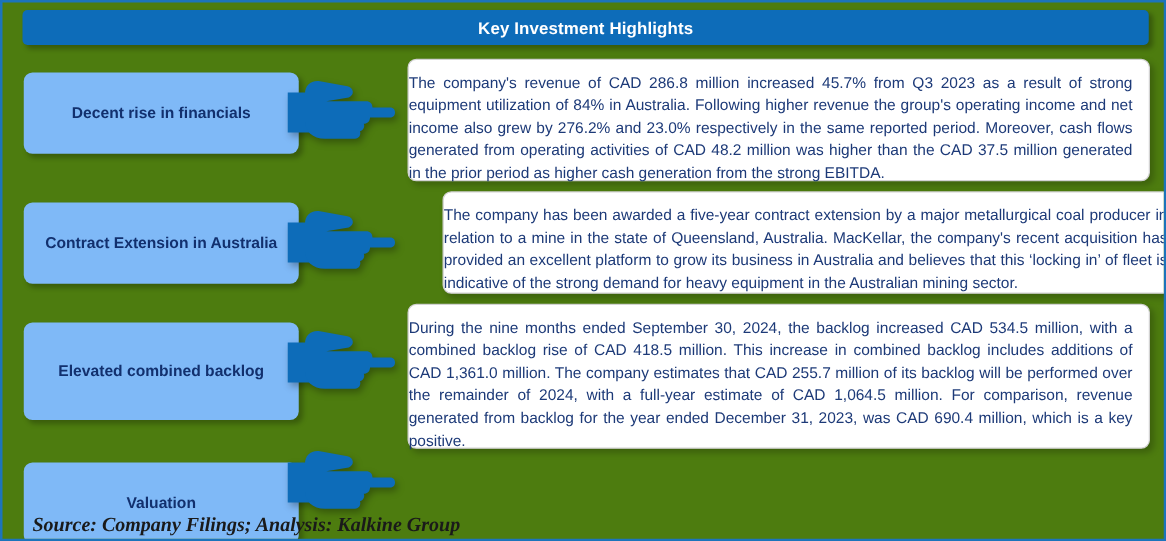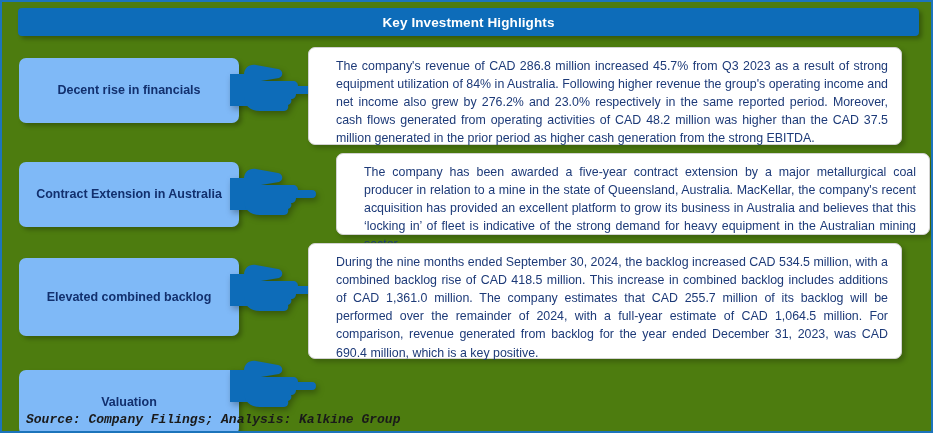--- a/index.html
+++ b/index.html
@@ -82,48 +82,48 @@
     left: 228px;
     width: 86px;
     height: 62px;
     filter: drop-shadow(2px 3px 3px rgba(0,0,0,0.30));
   }
   .hand-icon svg { display: block; width: 100%; height: 100%; }
 
   
   .text-card {
     position: absolute;
-    left: 306px;
+    left: 324px;
     width: 594px;
     box-sizing: border-box;
     background: #ffffff;
     border: 1px solid #d2d2d2;
     border-radius: 7px;
     box-shadow: 3px 3px 5px rgba(0,0,0,0.22);
-    padding: 9px 13px 9px 27px;
+    padding: 9px 13px 9px 0;
   }
   .card-text {
     color: #1d3a78;
     font-size: 12.4px;
     line-height: 1.46;
     text-align: justify;
     text-justify: inter-word;
     font-family: "Liberation Sans", sans-serif;
   }
 
   
   #source-note {
     position: absolute;
     left: 24px;
     top: 410px;
     color: #1a1a1a;
-    font-size: 13px;
+    font-size: 16px;
     font-style: italic;
     font-weight: bold;
-    font-family: Liberation Mono, monospace;
+    font-family: Liberation Serif, serif;
   }
 </style>
 </head>
 <body>
 
 <div id="frame">
 
   <div id="title-bar">
     <span class="title-text">Key Investment Highlights</span>
   </div>

